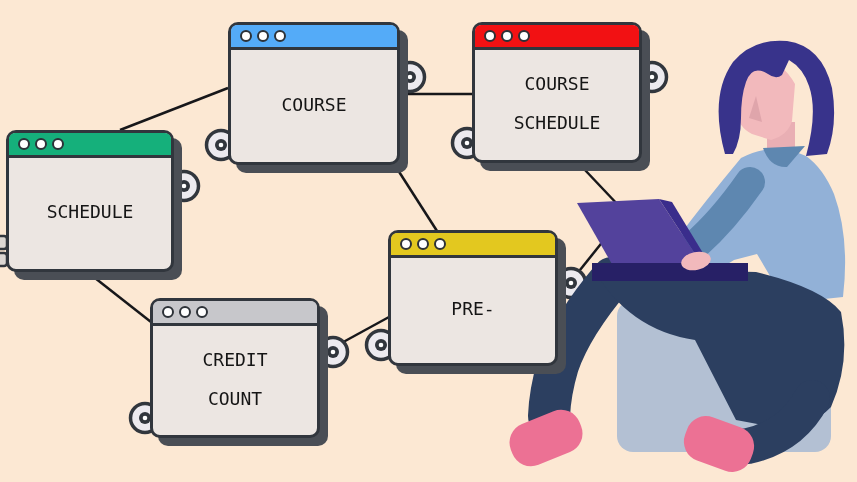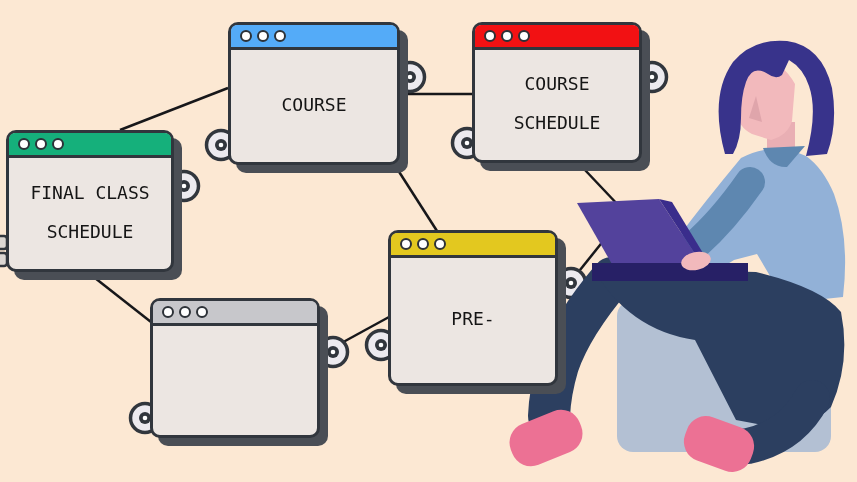--- a/index.html
+++ b/index.html
@@ -149,39 +149,40 @@
     </div>
   </div>
 
   <div class="win" style="left:6px;top:130px;width:168px;height:142px">
     <div class="bar" style="background: rgb(21, 176, 123);">
       <span class="dot"></span>
       <span class="dot"></span>
       <span class="dot"></span>
     </div>
     <div class="body">
-      <div>FINAL CLASS</div>
       <div>SCHEDULE</div>
     </div>
   </div>
 
-  <div class="win" style="left:388px;top:230px;width:170px;height:156px">
+  <div class="win" style="left:388px;top:230px;width:170px;height:136px">
     <div class="bar" style="background: rgb(227, 200, 31);">
       <span class="dot"></span>
       <span class="dot"></span>
       <span class="dot"></span>
     </div>
     <div class="body" style="line-height:37px">
       <div>PRE-</div>
     </div>
   </div>
 
   <div class="win" style="left:150px;top:298px;width:170px;height:140px">
     <div class="bar" style="background: rgb(199, 199, 203);">
       <span class="dot"></span>
       <span class="dot"></span>
       <span class="dot"></span>
     </div>
     <div class="body">
+      <div>CREDIT</div>
+      <div>COUNT</div>
     </div>
   </div>
 
 </div>
 
 </body></html>

